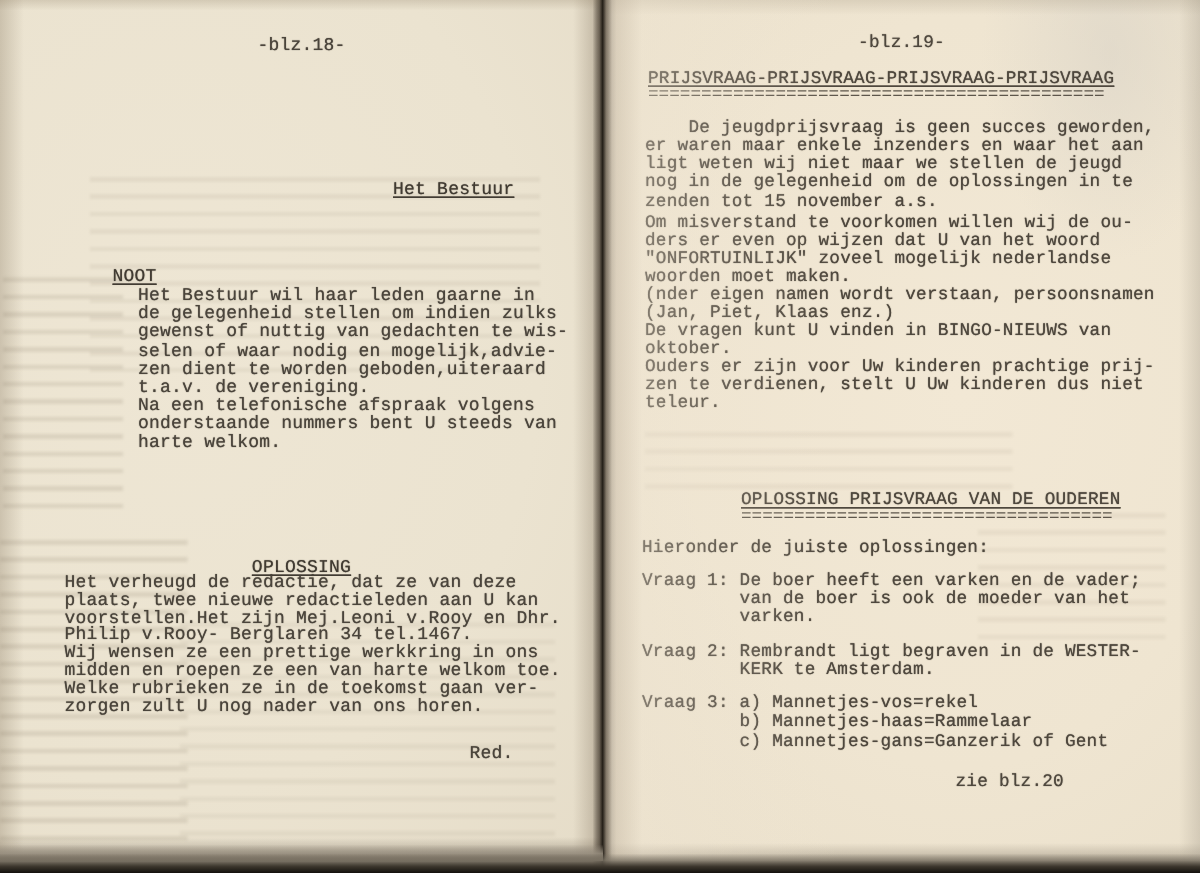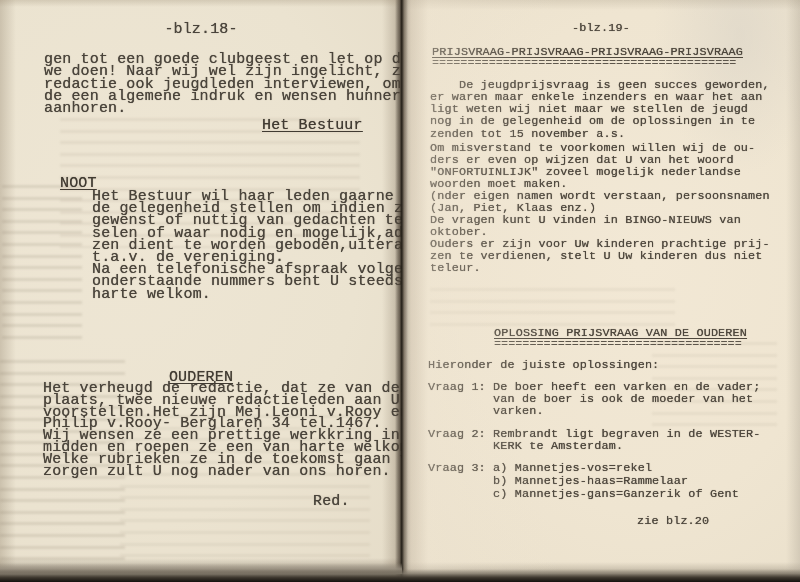--- a/index.html
+++ b/index.html
@@ -41,21 +41,21 @@
   }
   .bottom-edge-left {
     position:absolute; left:0; width:402px; bottom:8px; height:11px;
     background:linear-gradient(180deg, rgba(150,141,126,0) 0%, rgba(150,141,126,.85) 55%, #6e6557 100%);
   }
 
   
   .tw {
     position:absolute; margin:0;
     font-family:"Liberation Mono","DejaVu Sans Mono",monospace;
-    font-size:15px; line-height:12.2px;
+    font-size:12px; line-height:12.2px;
     color:#4a443b; white-space:pre; letter-spacing:.15px;
     text-shadow:0 0 .7px rgba(62,56,47,.85);
   }
   .page-right .tw { font-size:11.8px; line-height:12.15px; color:#4e473d; }
   .head { text-decoration:underline; text-underline-offset:2px; color:#413b32; }
   .center { left:0; width:100%; text-align:center; }
   .spread { line-height:17.6px; }
   .eqrow { letter-spacing:0; color:#625a4c; text-shadow:none; opacity:.9; }
 
   
@@ -80,42 +80,37 @@
 
   <div class="page page-left">
 
     <div class="ghost" style="left:60px; top:118px; width:300px; height:130px; opacity:.30;"></div>
     <div class="ghost" style="left:2px; top:185px; width:80px; height:155px;"></div>
     <div class="ghost" style="left:0px; top:360px; width:125px; height:200px;"></div>
     <div class="ghost light" style="left:120px; top:415px; width:250px; height:145px;"></div>
 
     <pre class="tw center" style="top:24px;">-blz.18-</pre>
 
-    <pre class="tw" style="left:44px; top:54px; line-height:12.3px;">gen tot een goede clubgeest en let op dat gaan
-we doen! Naar wij wel zijn ingelicht, zal de
-redactie ook jeugdleden interviewen, om zodoen-
-de een algemene indruk en wensen hunnerzijds te
-aanhoren.</pre>
 
     <pre class="tw head" style="left:262px; top:120px;">Het Bestuur</pre>
 
-    <pre class="tw head" style="left:44px; top:178px;padding-left:16px;">NOOT</pre>
+    <pre class="tw head" style="left:59px; top:178px;padding-left:16px;">NOOT</pre>
 
     <pre class="tw" style="left:92px; top:191px;">Het Bestuur wil haar leden gaarne in
 de gelegenheid stellen om indien zulks
 gewenst of nuttig van gedachten te wis-
 selen of waar nodig en mogelijk,advie-
 zen dient te worden geboden,uiteraard
 t.a.v. de vereniging.
 Na een telefonische afspraak volgens
 onderstaande nummers bent U steeds van
 harte welkom.</pre>
 
 
-    <pre class="tw head center" style="top:372px;">OUDEREN</pre>
+    <pre class="tw head center" style="top:372px;">OPLOSSING</pre>
 
     <pre class="tw" style="left:43px; top:383px; line-height:11.8px;">Het verheugd de redactie, dat ze van deze
 plaats, twee nieuwe redactieleden aan U kan
 voorstellen.Het zijn Mej.Leoni v.Rooy en Dhr.
 Philip v.Rooy- Berglaren 34 tel.1467.
 Wij wensen ze een prettige werkkring in ons
 midden en roepen ze een van harte welkom toe.
 Welke rubrieken ze in de toekomst gaan ver-
 zorgen zult U nog nader van ons horen.</pre>
 

